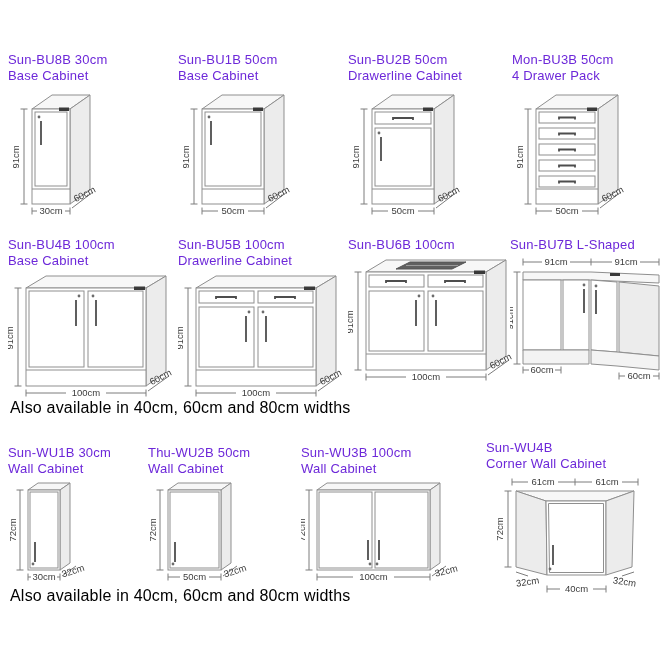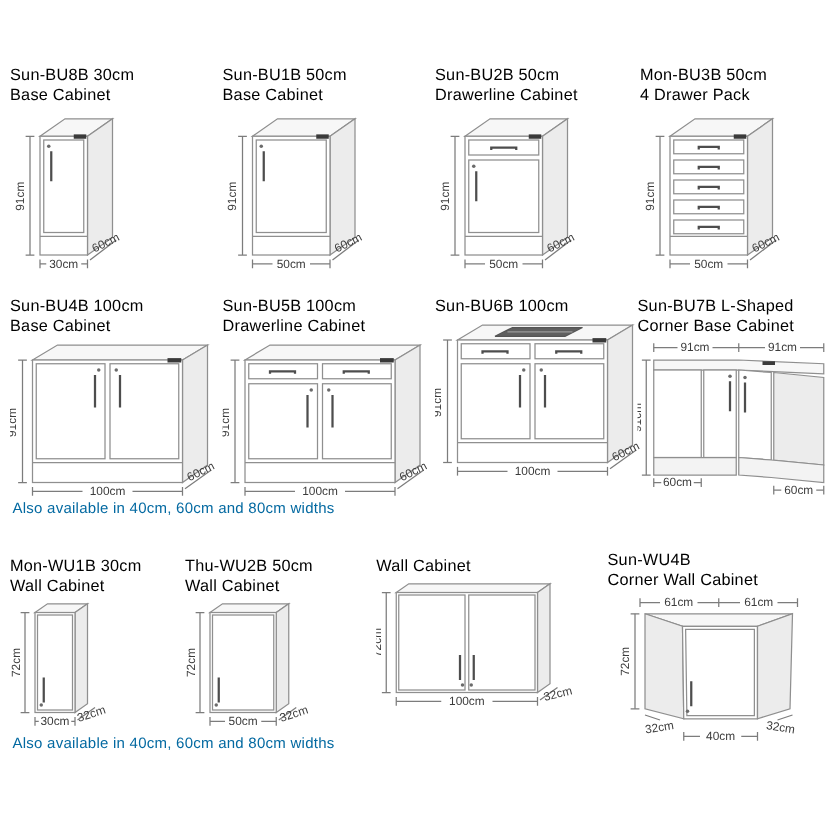--- a/index.html
+++ b/index.html
@@ -1,21 +1,21 @@
 <!DOCTYPE html>
 <html><head>
 <meta charset="utf-8">
 <style>
   html,body{margin:0;padding:0;background:#fff;}
   .page{position:relative;width:664px;height:664px;background:#ffffff;overflow:hidden;
         font-family:"Liberation Sans",sans-serif;}
   .cell{position:absolute;}
-  .ttl{line-height:16px;font-size:13px;color:#000000;letter-spacing:.2px;}
+  .ttl{line-height:16px;font-size:13px;color:#6d28d9;letter-spacing:.2px;}
   .ttl .t2 .small{font-size:11px;}
-  .note{position:absolute;font-size:12px;color:#0369a1;letter-spacing:.2px;}
+  .note{position:absolute;font-size:16px;color:#000000;letter-spacing:.2px;}
   svg{display:block;margin-top:3px;}
   .ln{fill:none;stroke:#8f8f8f;stroke-width:1;}
   .face{fill:#ffffff;stroke:#8f8f8f;stroke-width:1;}
   .topf{fill:#f7f7f7;stroke:#8f8f8f;stroke-width:1;}
   .sidef{fill:#ececec;stroke:#8f8f8f;stroke-width:1;}
   .plinth{fill:#f3f3f3;stroke:#8f8f8f;stroke-width:1;}
   .dim{stroke:#7c7c7c;stroke-width:1;fill:none;}
   .dimt{font-family:"Liberation Sans",sans-serif;font-size:9.5px;fill:#3c3c3c;}
   .handle{stroke:#4d4d4d;stroke-width:1.8;fill:none;}
   .dot{fill:#6b6b6b;}
@@ -246,21 +246,20 @@
       <line class="dim" x1="98" y1="121" x2="138" y2="121"></line>
       <text class="dimt" x="78" y="124" text-anchor="middle">100cm</text>
       <line class="dim" x1="140" y1="119" x2="161" y2="104"></line>
       <text class="dimt" x="154" y="108" text-anchor="middle" transform="rotate(-27 154 108)">60cm</text>
     </svg>
   </div>
 
   <div class="cell" style="left:510px;top:237px;width:154px">
     <div class="ttl">
       <div>Sun-BU7B L-Shaped</div>
-      <div class="t2"><span>Corner Base Cabinet</span></div>
     </div>
     <svg width="154" height="128" viewBox="0 0 154 128">
       <line class="dim" x1="13" y1="2.5" x2="13" y2="9.5"></line>
       <line class="dim" x1="81" y1="2.5" x2="81" y2="9.5"></line>
       <line class="dim" x1="149" y1="2.5" x2="149" y2="9.5"></line>
       <line class="dim" x1="13" y1="6" x2="32" y2="6"></line>
       <text class="dimt" x="46" y="9" text-anchor="middle">91cm</text>
       <line class="dim" x1="60" y1="6" x2="102" y2="6"></line>
       <text class="dimt" x="116" y="9" text-anchor="middle">91cm</text>
       <line class="dim" x1="130" y1="6" x2="149" y2="6"></line>
@@ -290,21 +289,21 @@
       <line class="dim" x1="109" y1="120" x2="115" y2="120"></line>
       <line class="dim" x1="143" y1="120" x2="149" y2="120"></line>
       <text class="dimt" x="129" y="123" text-anchor="middle">60cm</text>
     </svg>
   </div>
 
   <div class="note" style="left:10px;top:399px">Also available in 40cm, 60cm and 80cm widths</div>
 
   <div class="cell" style="left:8px;top:445px;width:135px">
     <div class="ttl">
-      <div>Mon-WU1B 30cm</div>
+      <div>Sun-WU1B 30cm</div>
       <div class="t2"><span>Wall Cabinet</span></div>
     </div>
     <svg width="135" height="106" viewBox="0 0 135 106">
       <polygon class="topf" points="20,10 30,3 62,3 52,10"></polygon>
       <polygon class="sidef" points="52,10 62,3 62,83 52,90"></polygon>
       <rect class="face" x="20" y="10" width="32" height="80"></rect>
       <rect class="face" x="22" y="12" width="28" height="76"></rect>
       <circle class="dot" cx="25" cy="84" r="1.4"></circle>
       <line class="handle" x1="27" y1="62" x2="27" y2="82"></line>
       <line class="dim" x1="12" y1="10" x2="12" y2="90"></line>
@@ -342,20 +341,21 @@
       <line class="dim" x1="20" y1="97" x2="32" y2="97"></line>
       <line class="dim" x1="61" y1="97" x2="73" y2="97"></line>
       <text class="dimt" x="46.5" y="100" text-anchor="middle">50cm</text>
       <line class="dim" x1="75" y1="96" x2="89" y2="86"></line>
       <text class="dimt" x="88" y="94" text-anchor="middle" transform="rotate(-18 88 94)">32cm</text>
     </svg>
   </div>
 
   <div class="cell" style="left:301px;top:445px;width:180px">
     <div class="ttl">
+      <div>Sun-WU3B 100cm</div>
       <div class="t2"><span>Wall Cabinet</span></div>
     </div>
     <svg width="180" height="106" viewBox="0 0 180 106">
       <polygon class="topf" points="16,10 26,3 139,3 129,10"></polygon>
       <polygon class="sidef" points="129,10 139,3 139,83 129,90"></polygon>
       <rect class="face" x="16" y="10" width="113" height="80"></rect>
       <rect class="face" x="18" y="12" width="53" height="76"></rect>
       <rect class="face" x="74" y="12" width="53" height="76"></rect>
       <circle class="dot" cx="69" cy="84" r="1.4"></circle>
       <circle class="dot" cx="76" cy="84" r="1.4"></circle>

